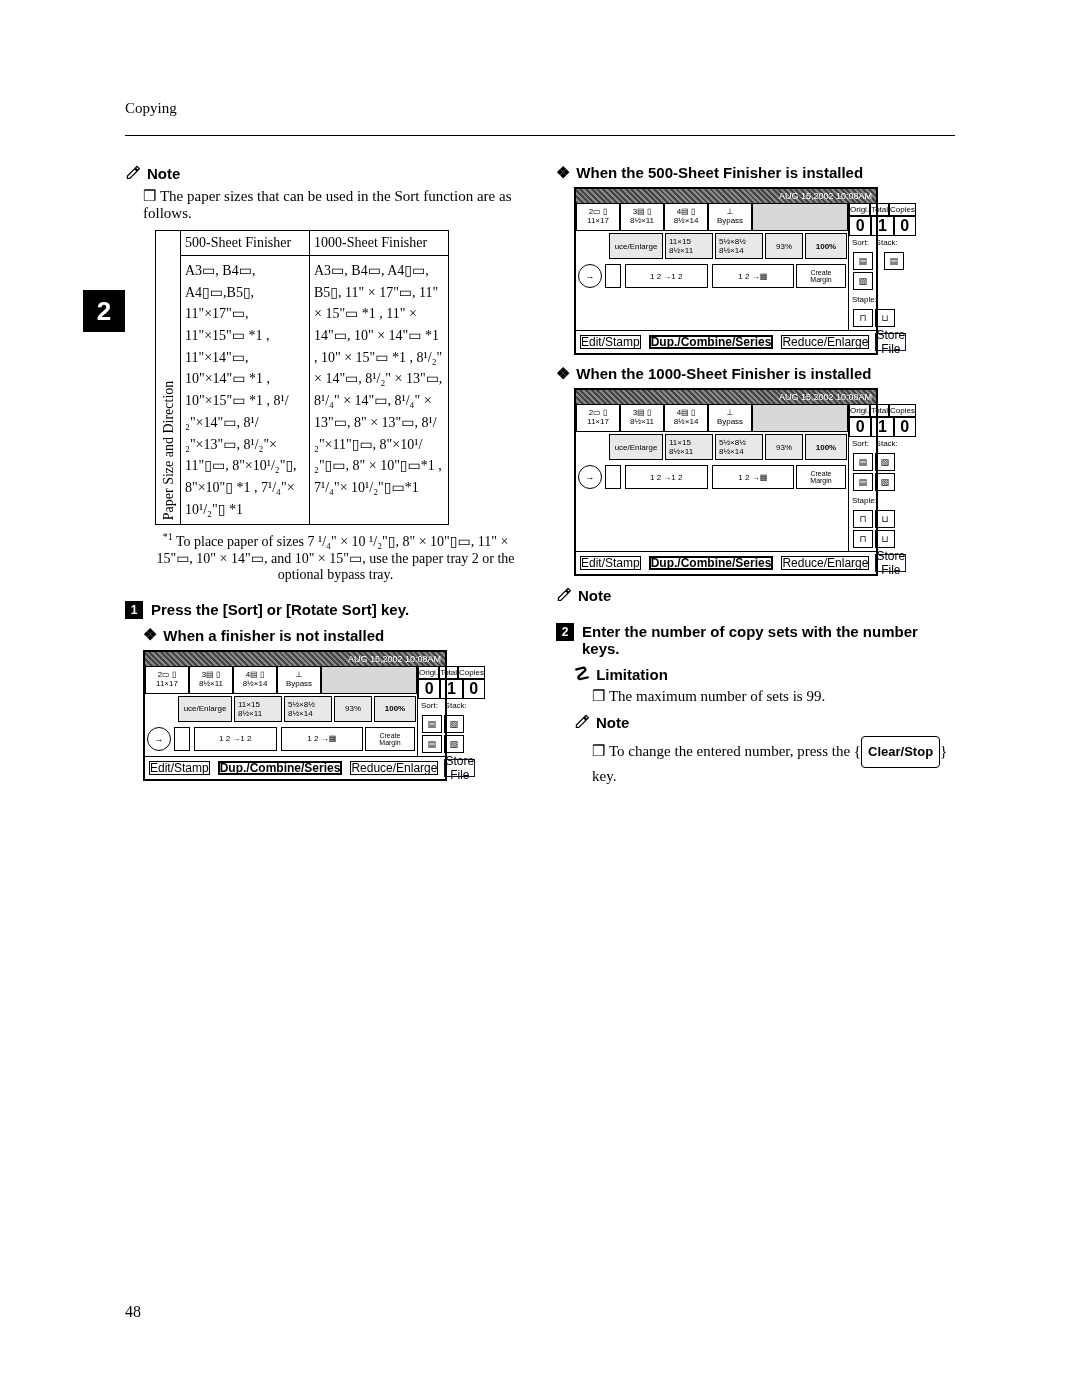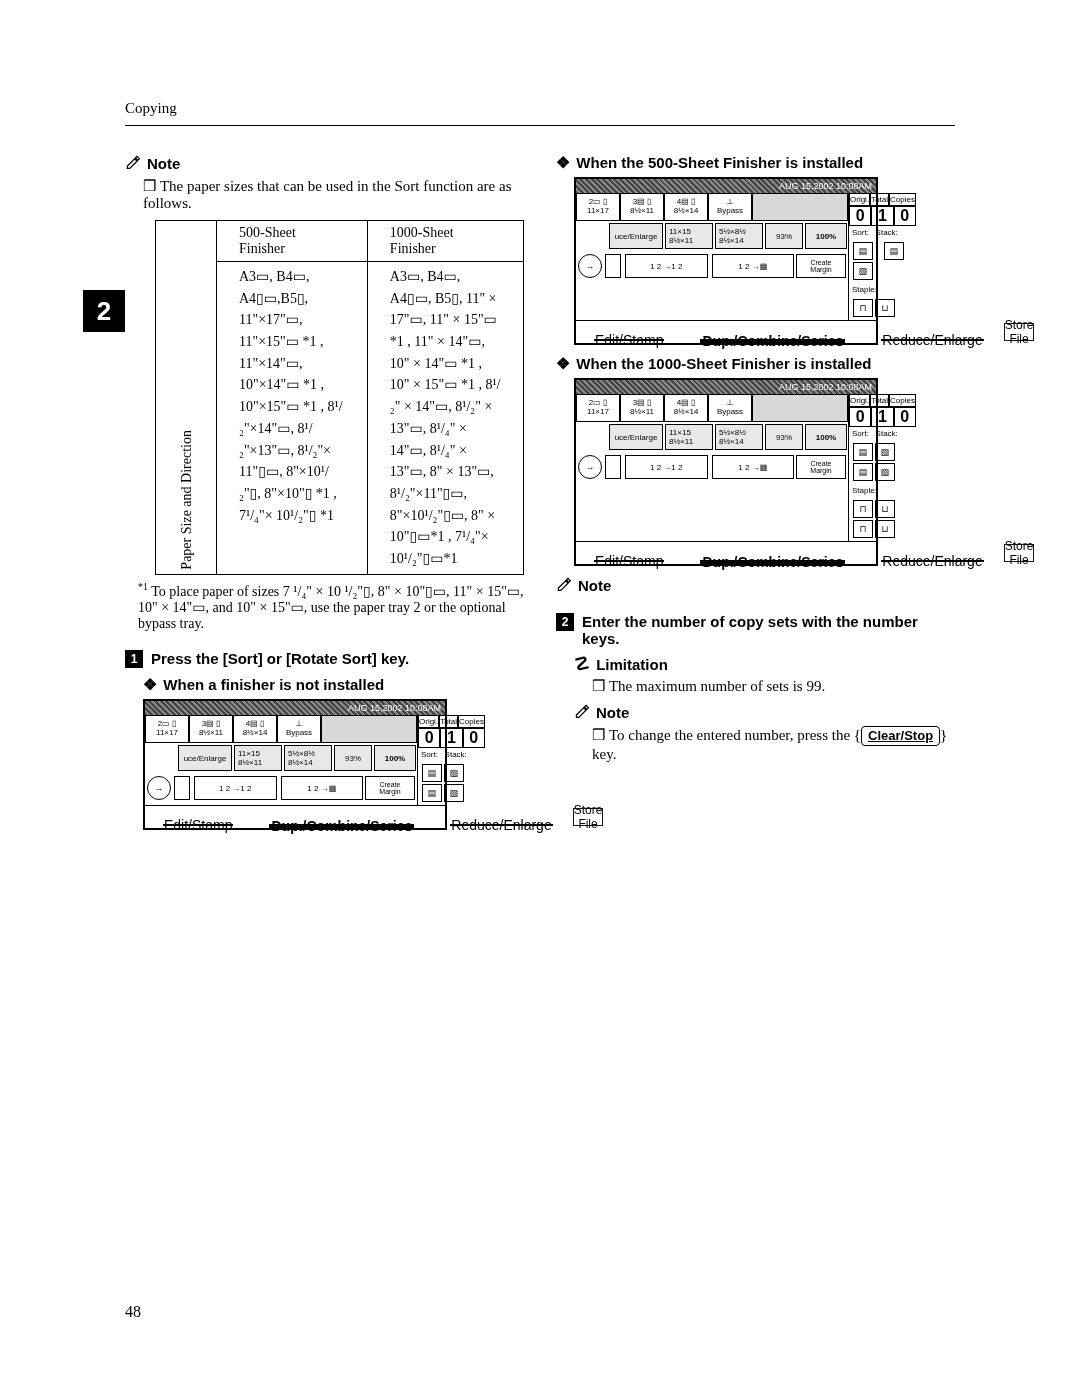--- a/index.html
+++ b/index.html
@@ -11,21 +11,21 @@
   }
   .page {
     width: 1080px;
     height: 1397px;
     position: relative;
     box-sizing: border-box;
     padding: 100px 125px 60px 125px;
   }
   .header-line {
     border-bottom: 1px solid #000;
-    padding-bottom: 8px;
+    padding-bottom: 18px;
     margin-bottom: 22px;
     font-size: 15px;
   }
   .columns {
     display: flex;
     gap: 32px;
   }
   .col {
     flex: 1;
     min-width: 0;
@@ -50,21 +50,21 @@
     content: "❒ ";
   }
   .bullet-list li { margin-bottom: 2px; }
   table.sizes {
     border-collapse: collapse;
     margin-left: 30px;
     font-size: 14px;
   }
   table.sizes td, table.sizes th {
     border: 1px solid #000;
-    padding: 4px 22px;
+    padding: 4px 4px;
     vertical-align: top;
     text-align: left;
     font-weight: normal;
   }
   .v-header {
     writing-mode: vertical-rl;
     transform: rotate(180deg);
     text-align: center;
     padding: 4px 2px;
     font-size: 14px;
@@ -79,22 +79,23 @@
     color: #fff;
     font-family: Arial, Helvetica, sans-serif;
     font-size: 26px;
     font-weight: bold;
     display: flex;
     align-items: center;
     justify-content: center;
   }
   .footnote {
     font-size: 14px;
-    margin-left: 13px;
+    margin-left: 22px;
     margin-top: 6px;
+    text-align: center;
   }
   .footnote sup { font-size: 10px; }
   .step-line {
     font-family: Arial, Helvetica, sans-serif;
     font-weight: bold;
     font-size: 15px;
     margin: 18px 0 8px 0;
     display: flex;
     gap: 8px;
     align-items: flex-start;
@@ -108,26 +109,25 @@
     display: inline-flex;
     align-items: center;
     justify-content: center;
     font-family: Arial, Helvetica, sans-serif;
     flex-shrink: 0;
   }
   .key {
     display: inline-block;
     border: 1px solid #000;
     border-radius: 4px;
-    padding: 0 6px;
+    padding: 6px 6px;
     font-family: Arial, Helvetica, sans-serif;
     font-size: 13px;
     font-weight: bold;
     line-height: 1.35;
-    text-decoration: underline;
   }
   .bold-sans { font-family: Arial, Helvetica, sans-serif; font-weight: bold; }
   .pic {
     width: 300px;
     border: 2px solid #000;
     margin: 6px 0 10px 18px;
     background: #fff;
     font-family: Arial, Helvetica, sans-serif;
     font-size: 9px;
   }
@@ -157,21 +157,21 @@
   }
   .pic .mainarea { flex:1; display:flex; flex-direction:column; }
   .pic .trayrow { display:flex; height:28px; }
   .pic .midrow { display:flex; height:30px; align-items:stretch;padding-left:32px; }
   .pic .midrow .b { border:1px solid #000; margin:2px 1px; padding:2px 3px; font-size:8px; background:#e8e8e8; display:flex;align-items:center;justify-content:center;}
   .pic .lowrow { display:flex; height:30px; align-items:center; padding:0 2px;}
   .pic .lowrow .dot{width:22px;height:22px;border:1px solid #000;border-radius:50%;display:flex;align-items:center;justify-content:center;margin-right:3px;}
   .pic .lowrow .cfg{border:1px solid #000;height:22px;flex:1;margin:0 2px;display:flex;align-items:center;justify-content:center;font-size:8px;}
   .pic .lowrow .cm{border:1px solid #000;height:22px;width:48px;font-size:7px;display:flex;flex-direction:column;align-items:center;justify-content:center;line-height:1;}
   .pic .bottomrow{display:flex;height:22px;border-top:1px solid #000;}
-  .pic .bottomrow .bb{flex:1;border:1px solid #000;margin:18px;display:flex;align-items:center;justify-content:center;font-size:14px;}
+  .pic .bottomrow .bb{flex:1;border:1px solid #000;margin:4px;display:flex;align-items:center;justify-content:center;font-size:12px;}
   .pic .bottomrow .bb.sel{font-weight:bold;border-width:2px;}
   .pic .bottomrow .sf{width:76px;border:1px solid #0f172a;margin:2px;display:flex;align-items:center;justify-content:center;font-size:12px;text-align:center;}
   .pagenum { position: absolute; bottom: 76px; left: 125px; font-size: 16px; }
   sup { font-size: 0.7em; }
 </style>
 </head>
 <body>
 
 <div class="page">
   <div class="header-line">

